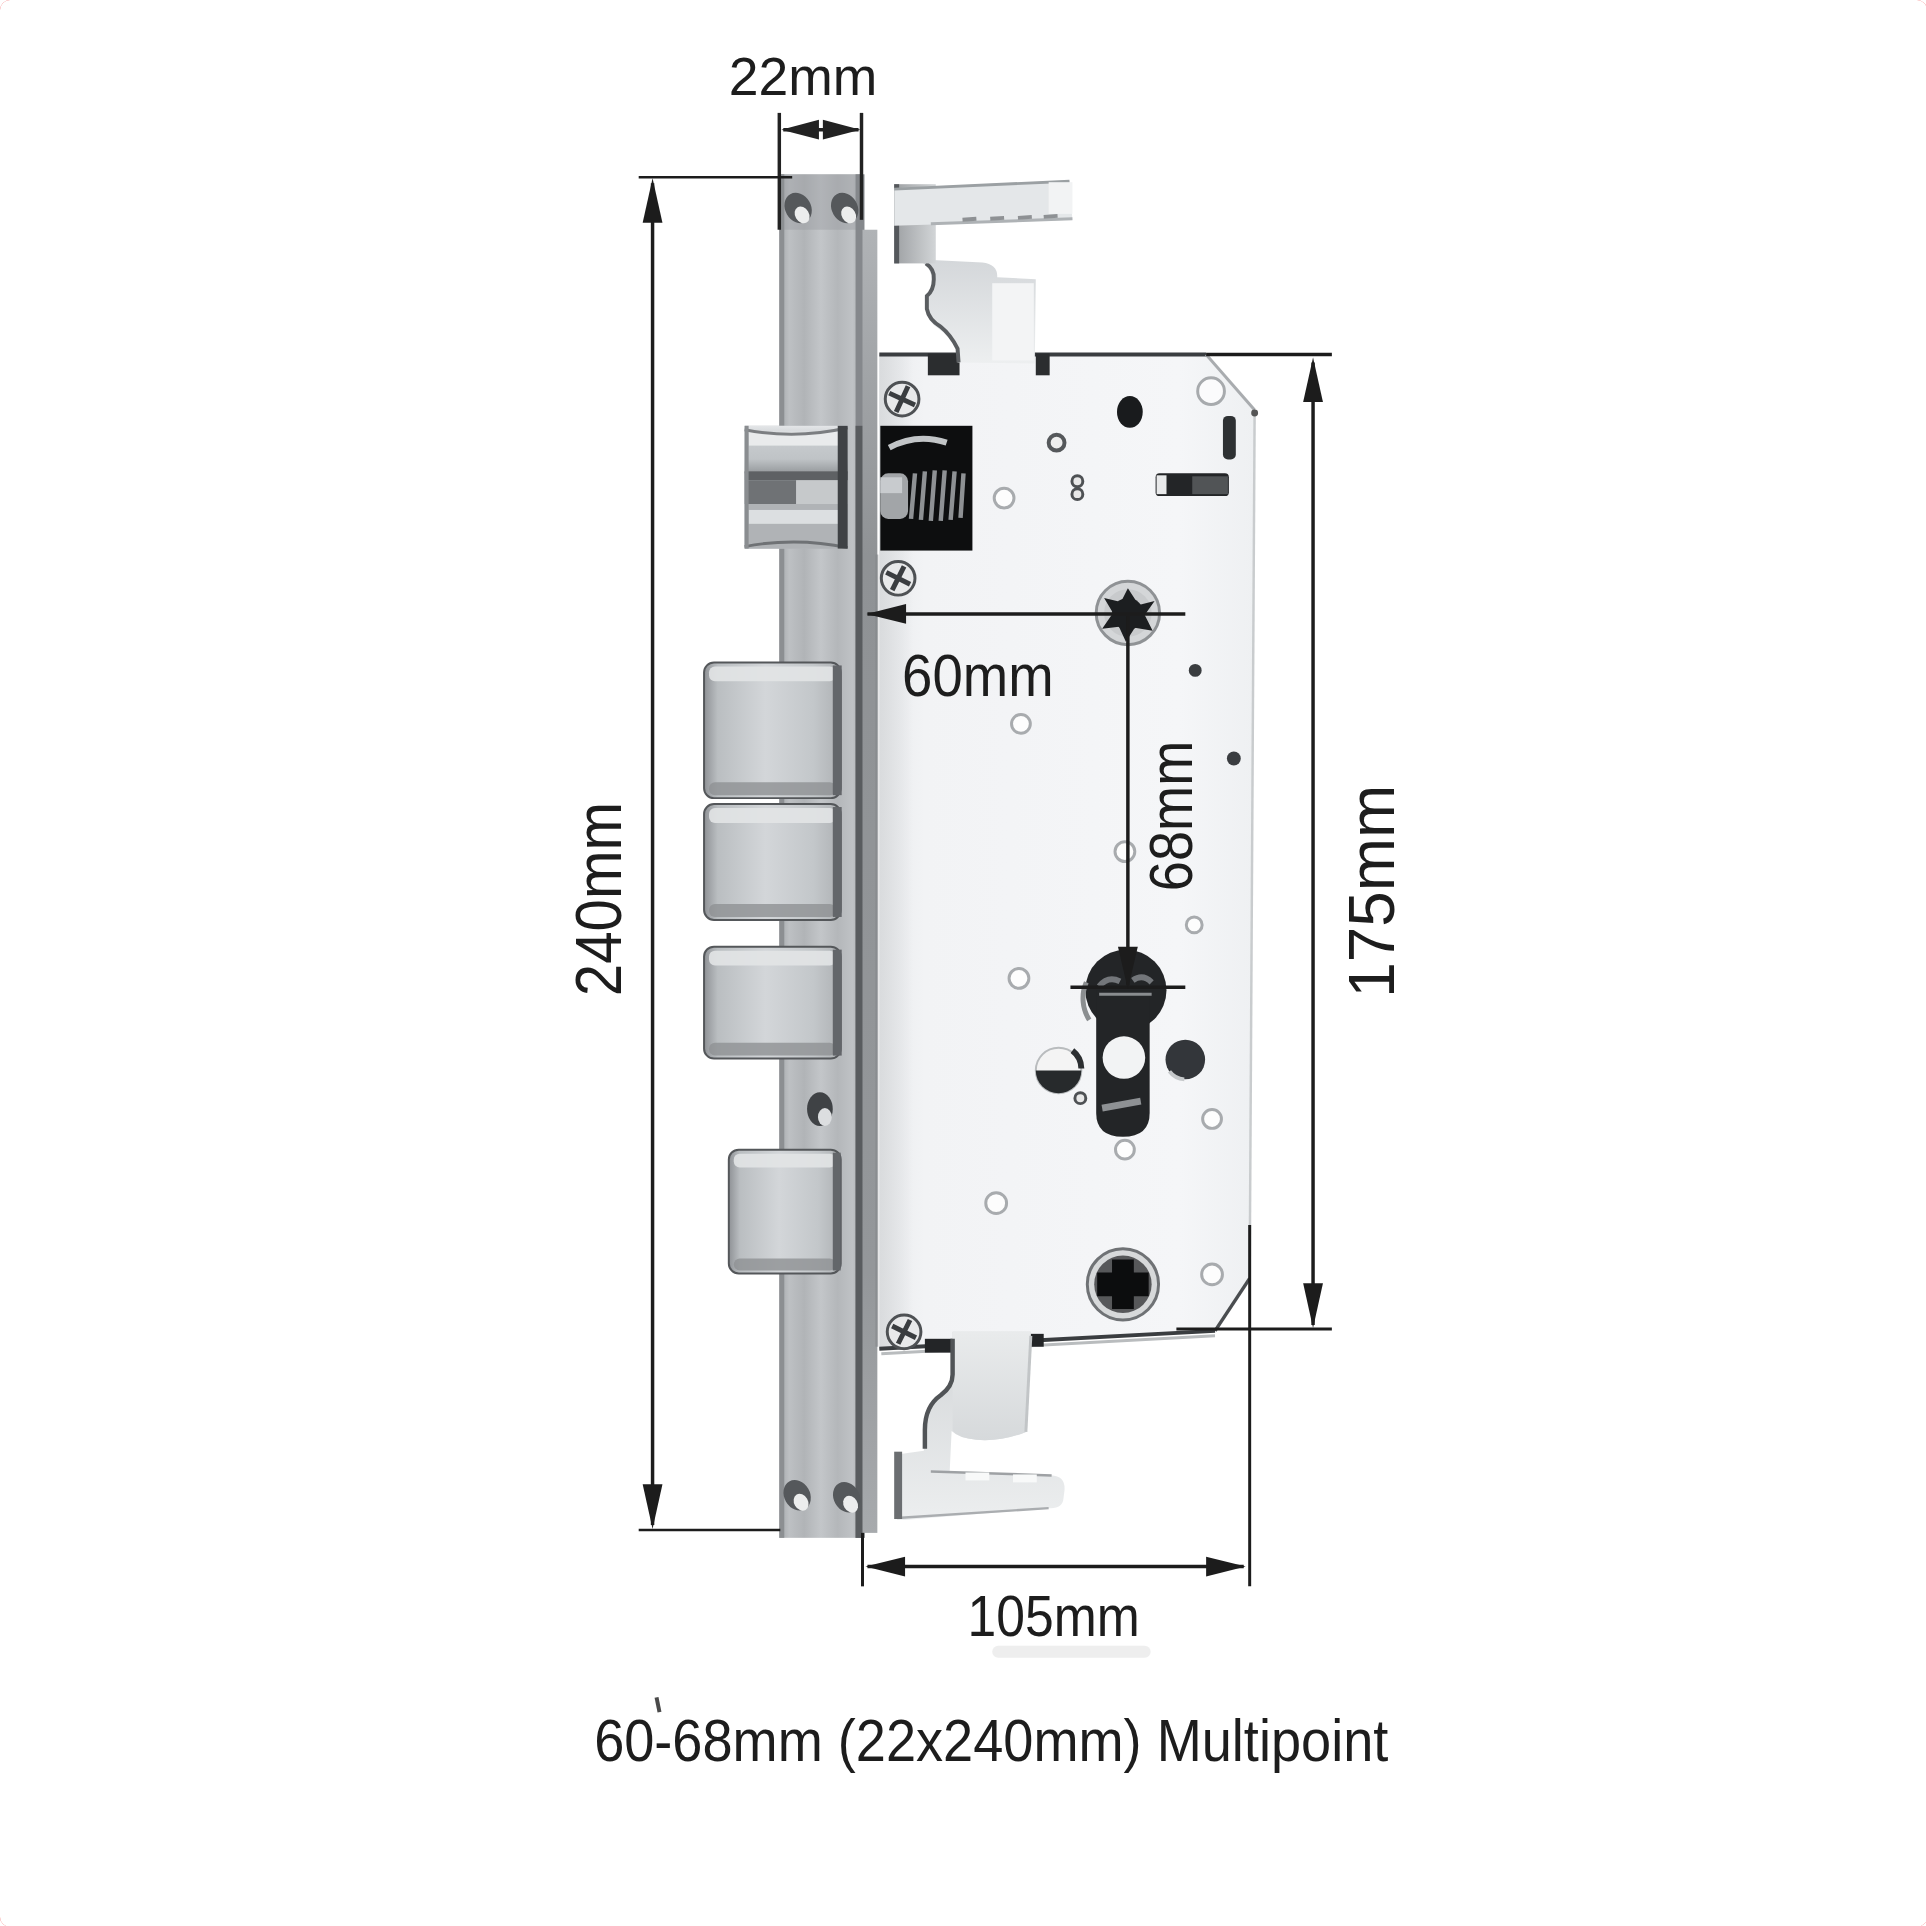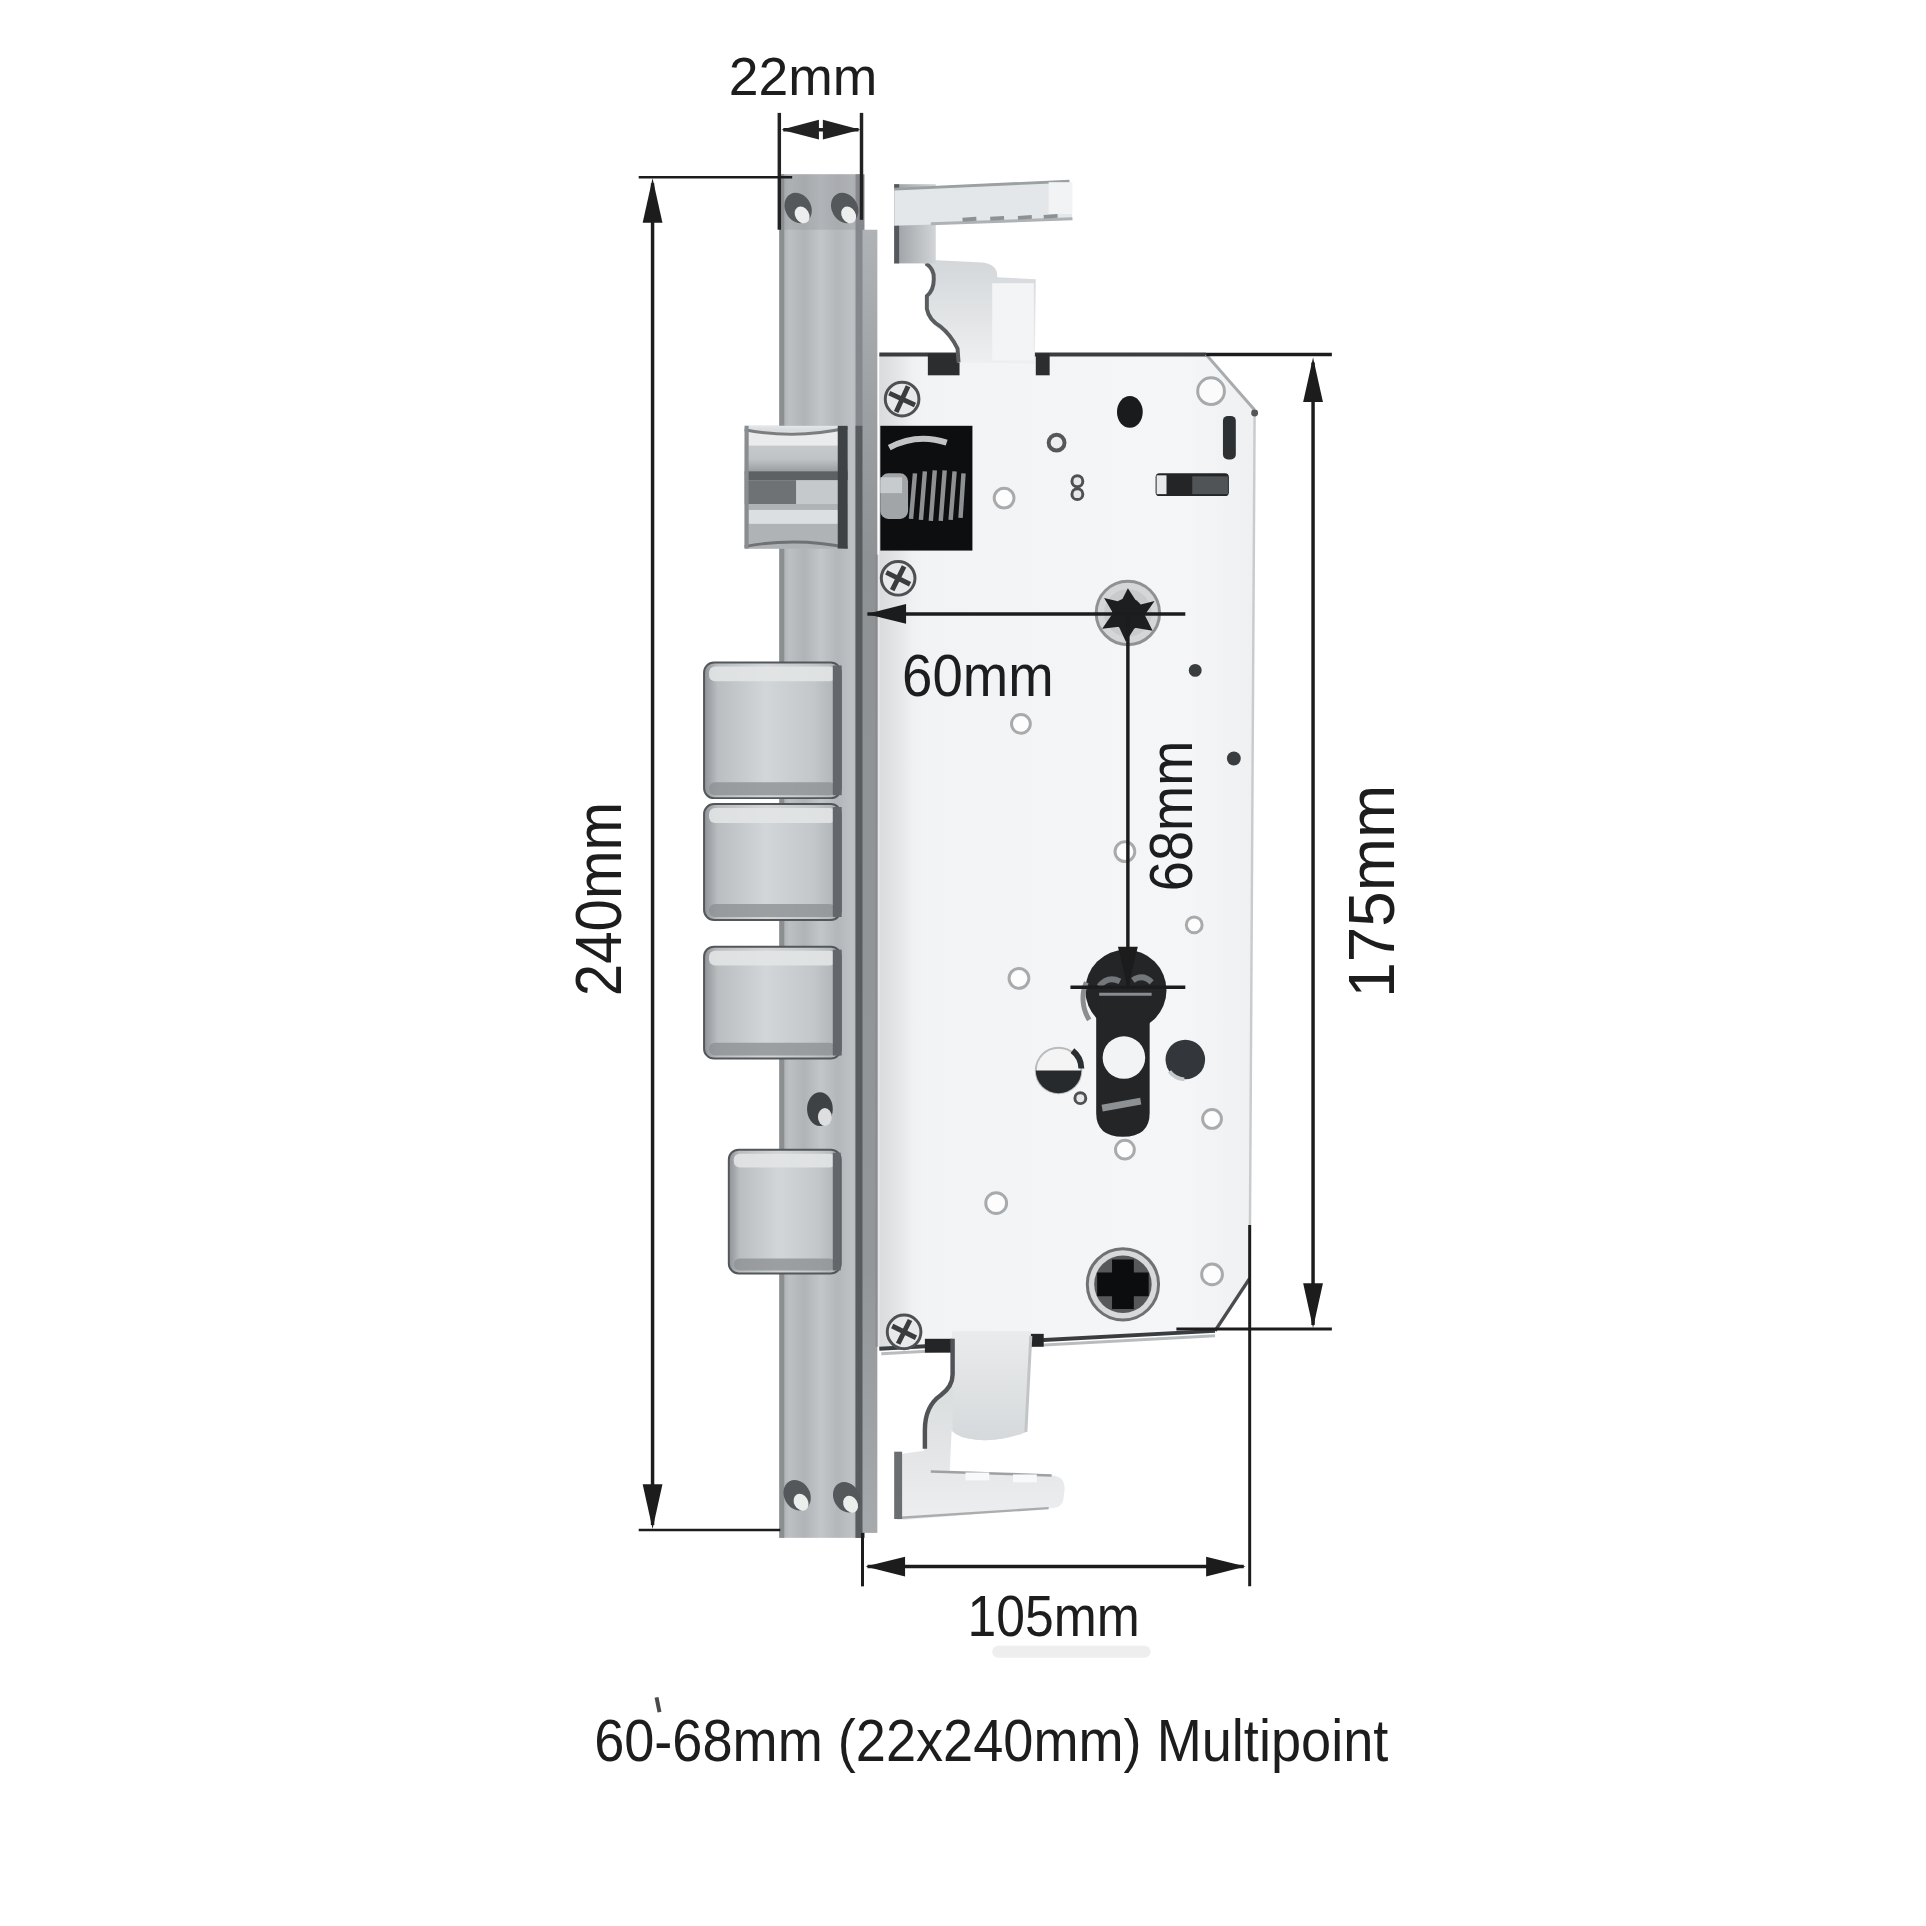--- a/index.html
+++ b/index.html
@@ -1,16 +1,16 @@
 <!DOCTYPE html>
 <html><head>
 <meta charset="utf-8">
 <style>
 html,body{margin:0;padding:0;background:#ffffff;}
-#stage{position:relative;width:1927px;height:1927px;background:#ef4444;overflow:hidden;}
+#stage{position:relative;width:1927px;height:1927px;background:#ef4444;overflow:hidden;border-radius:10px;}
 svg text{font-family:"Liberation Sans",sans-serif;fill:#1d1d1d;}
 </style>
 </head>
 <body>
 <div id="stage">
 <svg width="1927" height="1927" viewBox="0 0 1946 1946">
 <defs>
 <linearGradient id="fpg" x1="0" y1="0" x2="1" y2="0">
  <stop offset="0" stop-color="#a4a7aa"></stop>
  <stop offset="0.12" stop-color="#bdc0c3"></stop>

